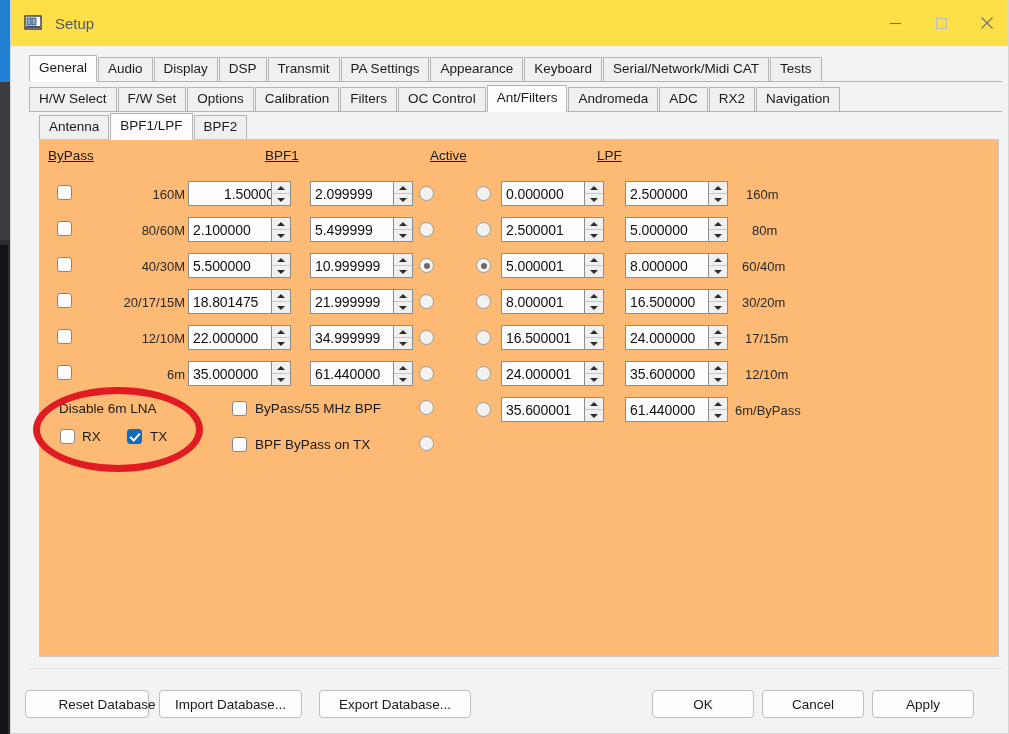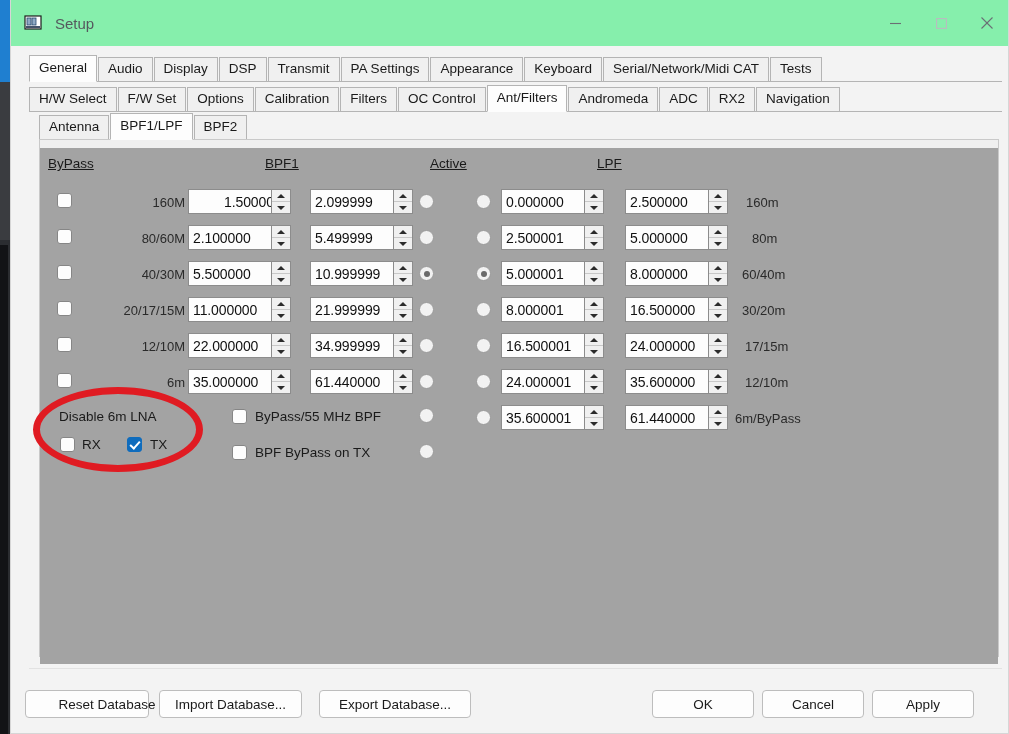--- a/index.html
+++ b/index.html
@@ -54,21 +54,21 @@
     left: 0; top: 0;
     width: 999px; height: 3px;
     background: linear-gradient(90deg,#1675c8 0%, #1675c8 1.5%, #f3f3f3 1.5%, #f3f3f3 95%, #1675c8 95%, #1675c8 100%);
   }
 
   
   #titlebar {
     position: absolute;
     left: 0; top: 0;
     width: 999px; height: 46px;
-    background: #86efac;
+    background: #fde047;
     display: flex;
     align-items: center;
   }
   #app-icon {
     margin-left: 13px;
     width: 18px; height: 18px;
     position: relative;
     flex: none;
   }
   #window-title {
@@ -151,23 +151,23 @@
     position: absolute;
     left: 28px; top: 139px;
     width: 960px;
     height: 518px;
     background: #f0f0f0;
     border: 1px solid #c9c9c9;
     box-sizing: border-box;
   }
   #content-inner {
     position: absolute;
-    left: 0; top: 8px;
+    left: 0; top: 0;
     width: 958px; height: 516px;
-    background: #a3a3a3;
+    background: #fdba74;
     box-sizing: border-box;
   }
 
   
   .col-head {
     position: absolute;
     font-size: 13.5px;
     text-decoration: underline;
     color: #1a1a1a;
     white-space: nowrap;
@@ -499,21 +499,21 @@
               </div>
             </div>
         </div>
         <div class="radio on" style="left:379px; top:6px;"></div>
       </div>
 
       <div class="filt-row" style="top:148px;">
         <div class="chk" style="left:17px; top:5px;"></div>
         <span class="band-label" style="left:40px; top:7px; width:105px;">20/17/15M</span>
         <div class="spin" style="left:148px; top:1px; width:103px;">
-          <div class="val">11.000000</div>
+          <div class="val">18.801475</div>
           <div class="btns">
               <div class="up">
                 <i class="tri-up"></i>
               </div>
               <div class="dn">
                 <i class="tri-dn"></i>
               </div>
             </div>
         </div>
         <div class="spin" style="left:270px; top:1px; width:103px;">

